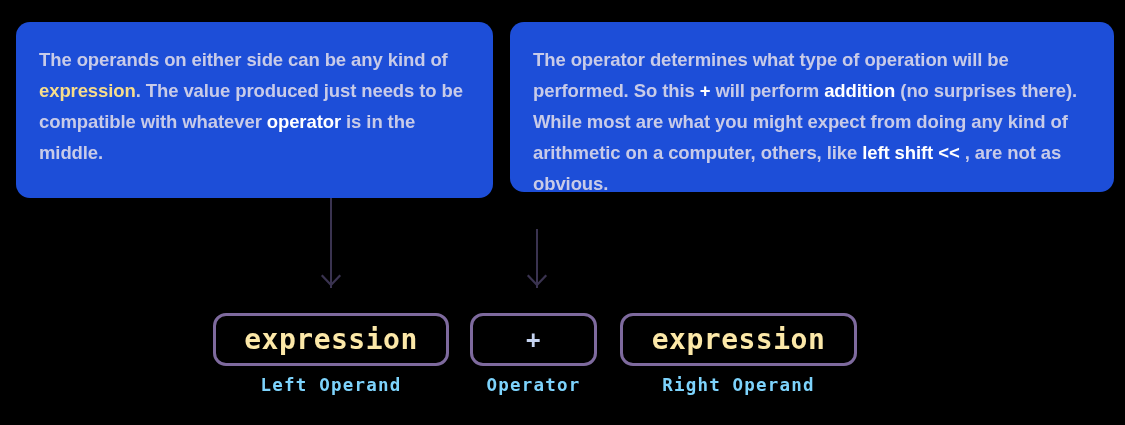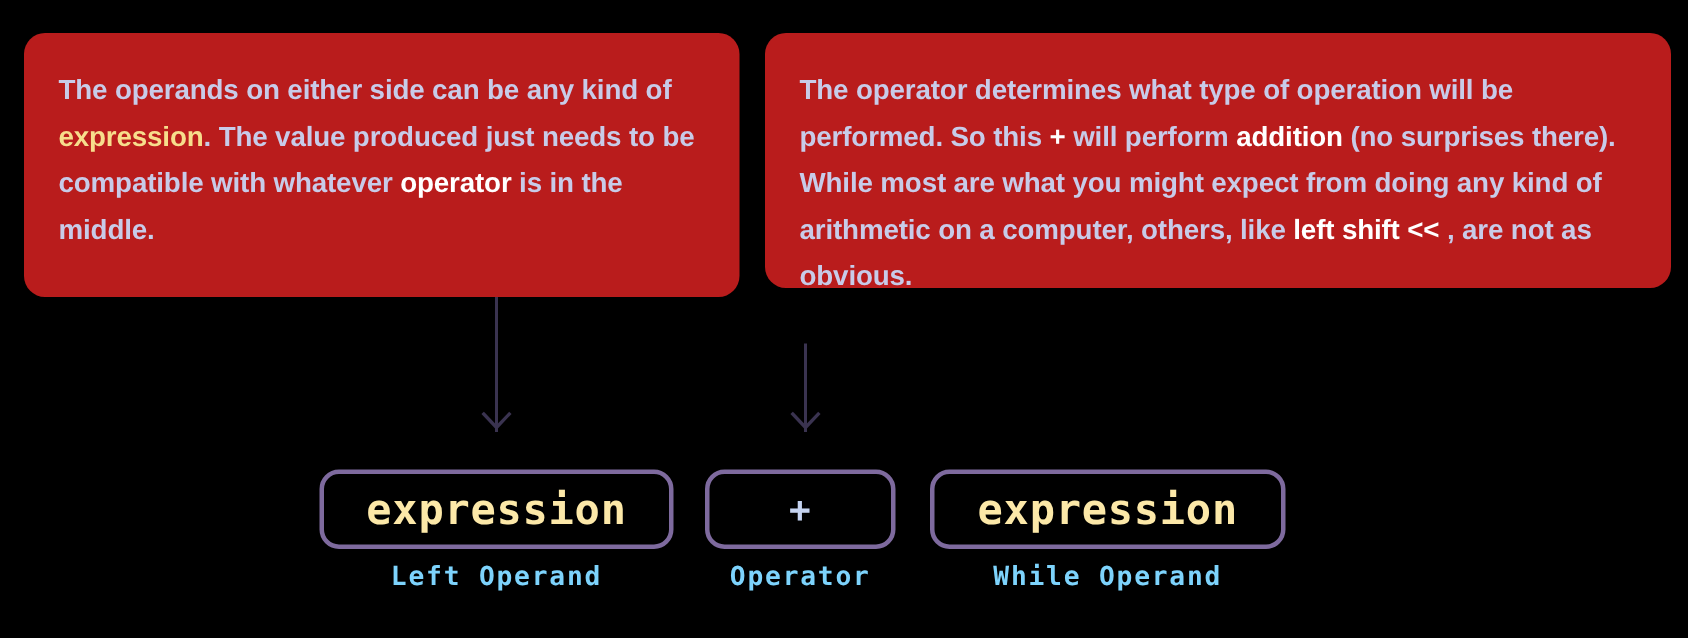--- a/index.html
+++ b/index.html
@@ -16,21 +16,21 @@
   }
 
   .stage {
     position: absolute;
     inset: 0;
   }
 
   
   .callout {
     position: absolute;
-    background: #b91c1c;
+    background: #1d4ed8;
     border-radius: 14px;
     box-sizing: border-box;
     color: #C8CBE8;
     font-weight: 700;
     font-size: 18.5px;
     line-height: 31px;
     letter-spacing: -0.1px;
   }
   .callout .body {
     margin: 0;
@@ -164,16 +164,16 @@
     <div class="token-label">Left Operand</div>
   </div>
 
   <div class="token-group" id="group-op">
     <div class="token-box op">+</div>
     <div class="token-label">Operator</div>
   </div>
 
   <div class="token-group" id="group-right">
     <div class="token-box">expression</div>
-    <div class="token-label">While Operand</div>
+    <div class="token-label">Right Operand</div>
   </div>
 
 </div>
 
 </body></html>

